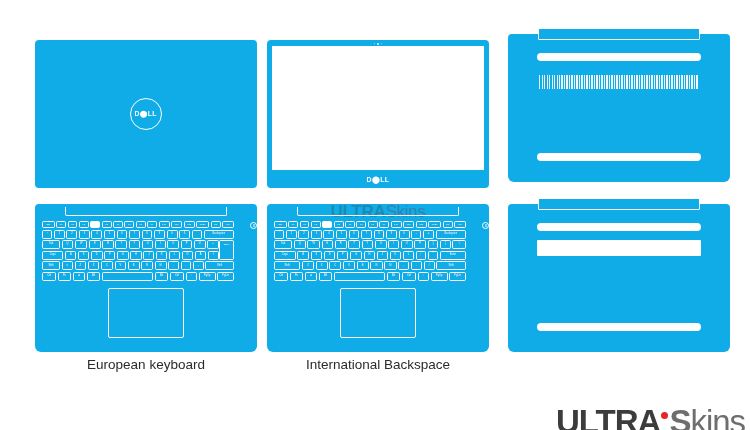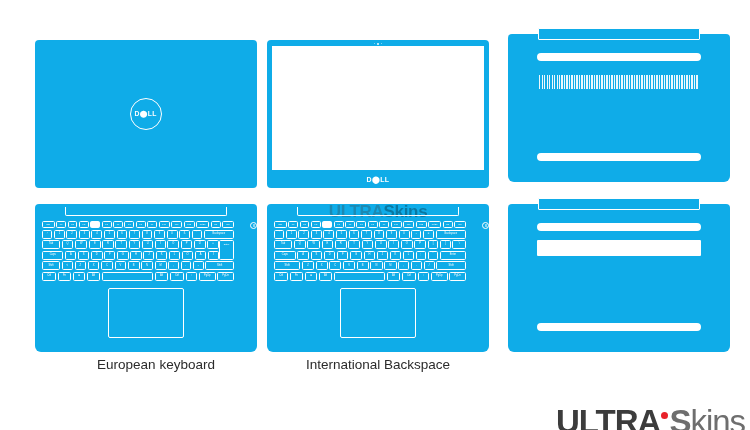--- a/index.html
+++ b/index.html
@@ -274,38 +274,38 @@
   
   .caption {
     position: absolute;
     top: 357px;
     width: 222px;
     text-align: center;
     color: #2b2b2b;
     font-size: 13.5px;
     font-family: "Liberation Sans", sans-serif;
   }
-  #cap-eu   { left: 45px; }
+  #cap-eu   { left: 35px; }
   #cap-intl { left: 267px; }
 
   
   .watermark {
     position: absolute;
     left: 50%;
     top: -2px;
     transform: translateX(-50%);
     font-size: 17px;
     font-weight: bold;
     white-space: nowrap;
     pointer-events: none;
     opacity: .30;
     letter-spacing: -0.3px;
   }
   .watermark .wm-a { color: #3a3a3a; }
-  .watermark .wm-b { color: #000000; font-weight: bold; }
+  .watermark .wm-b { color: #7f1d1d; font-weight: normal; }
 
   
   .brand {
     position: absolute;
     left: 556px;
     top: 405px;
     font-size: 33px;
     font-weight: bold;
     letter-spacing: -1px;
     white-space: nowrap;

